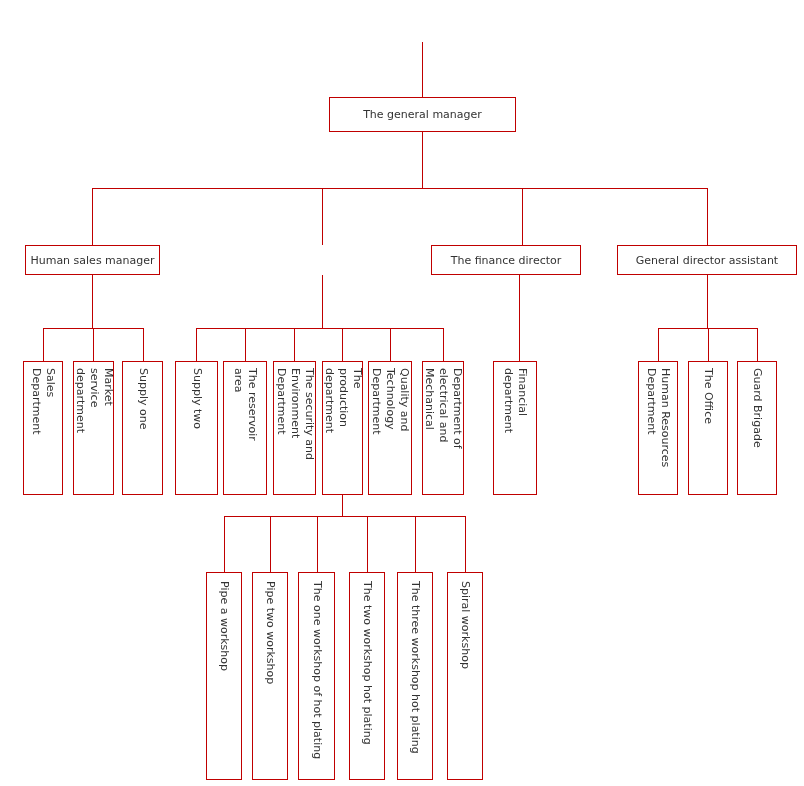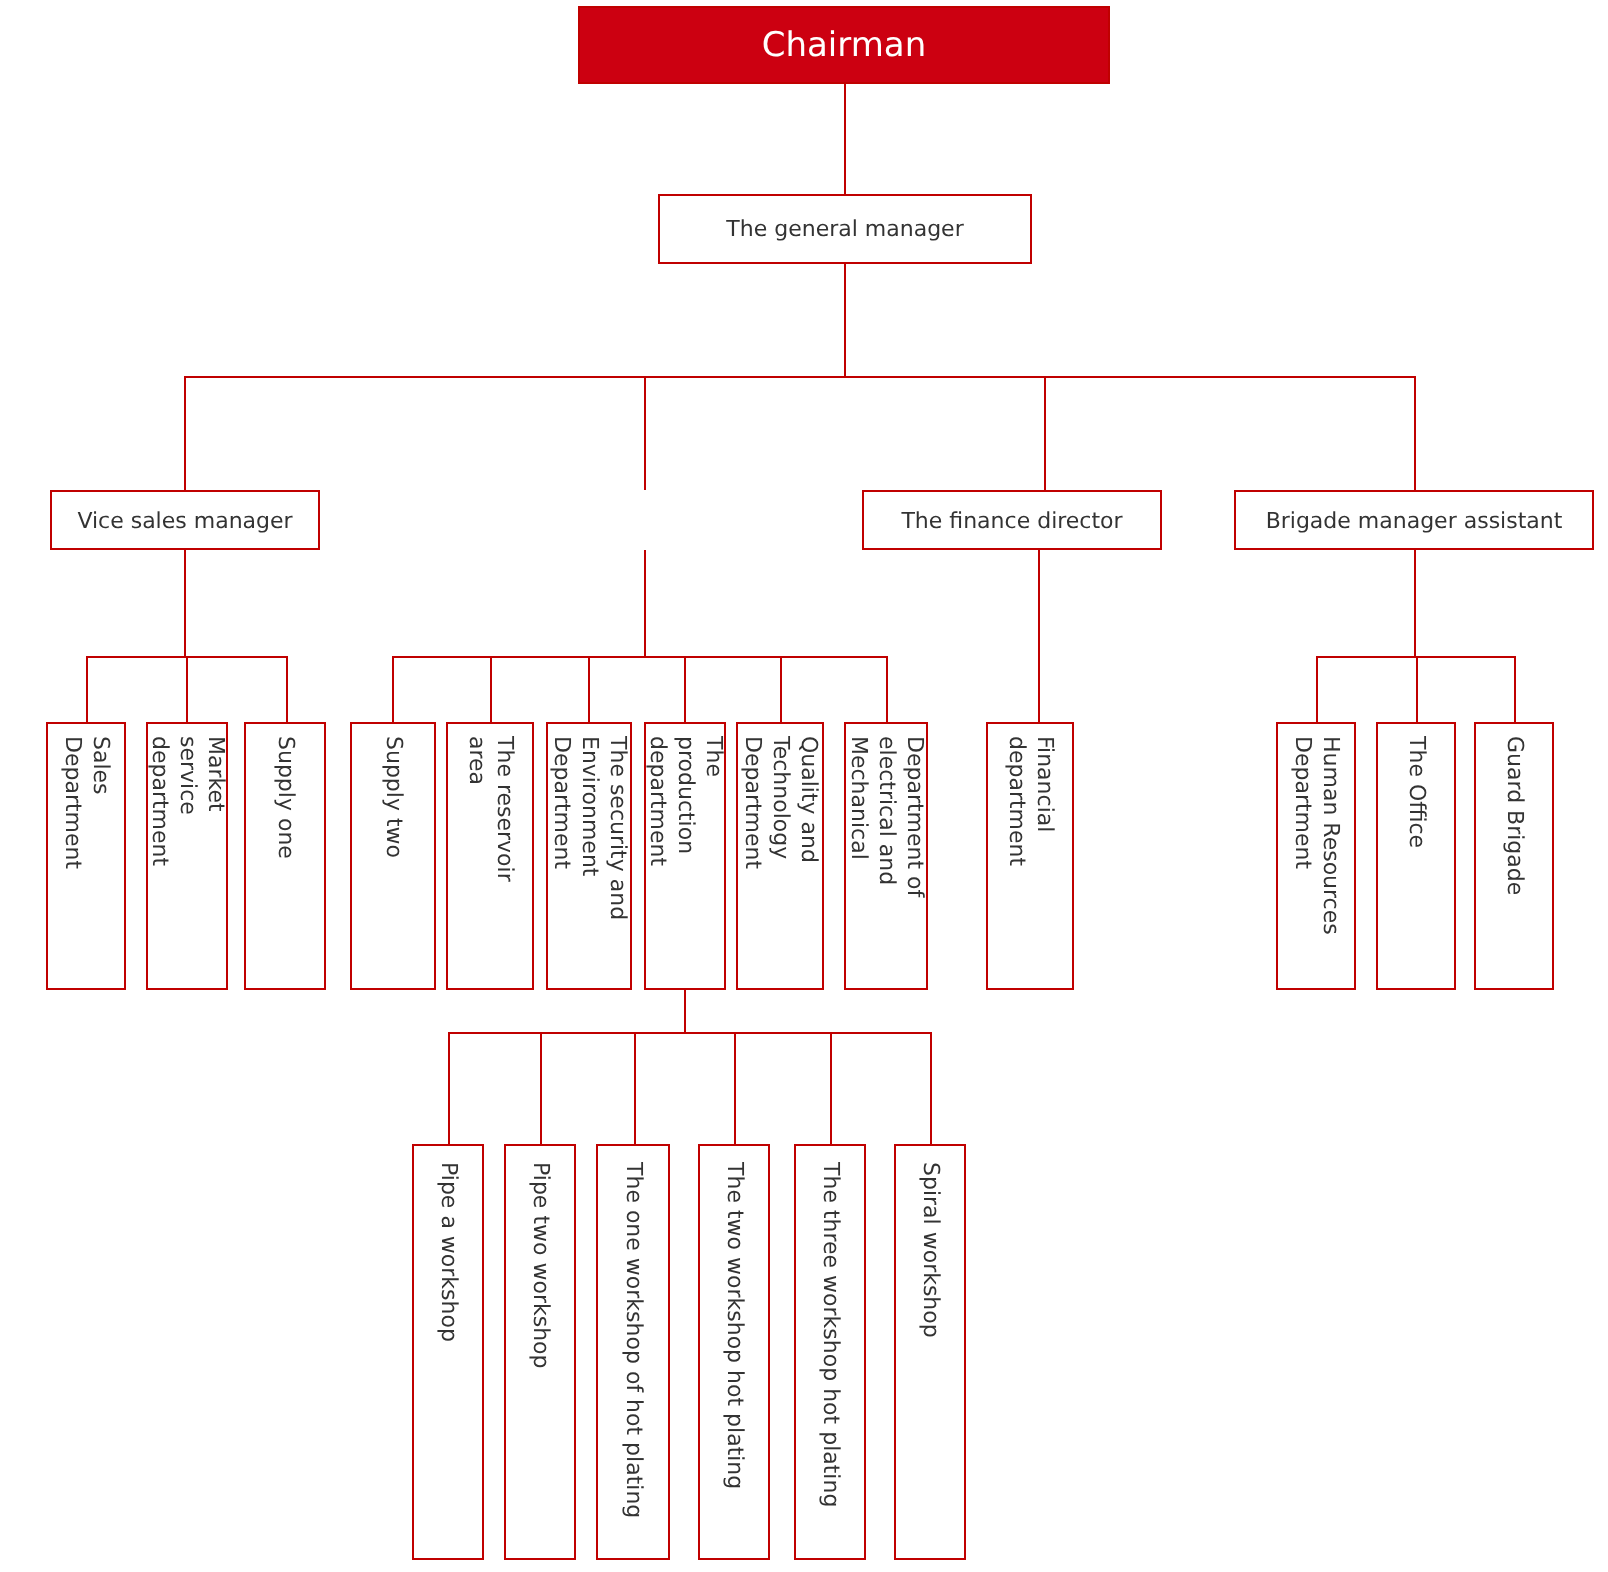--- a/index.html
+++ b/index.html
@@ -73,36 +73,33 @@
 
   <div class="vline" style="left:342px;top:495px;height:21px"></div>
   <div class="hline" style="left:224px;top:516px;width:242px"></div>
   <div class="vline" style="left:224px;top:516px;height:56px"></div>
   <div class="vline" style="left:270px;top:516px;height:56px"></div>
   <div class="vline" style="left:317px;top:516px;height:56px"></div>
   <div class="vline" style="left:367px;top:516px;height:56px"></div>
   <div class="vline" style="left:415px;top:516px;height:56px"></div>
   <div class="vline" style="left:465px;top:516px;height:56px"></div>
 
-  <div class="chairman" style="left:289px;top:3px;width:266px;height:39px">
-    <span>Chairman</span>
-  </div>
 
   <div class="hbox" style="left:329px;top:97px;width:187px;height:35px">
     <span>The general manager</span>
   </div>
 
   <div class="hbox" style="left:25px;top:245px;width:135px;height:30px">
-    <span>Vice sales manager</span>
+    <span>Human sales manager</span>
   </div>
   <div class="hbox" style="left:431px;top:245px;width:150px;height:30px">
     <span>The finance director</span>
   </div>
   <div class="hbox" style="left:617px;top:245px;width:180px;height:30px">
-    <span>Brigade manager assistant</span>
+    <span>General director assistant</span>
   </div>
 
   <div class="vbox" style="left:23px;top:361px;width:40px;height:134px">
     <div class="vtext">Sales
 Department</div>
   </div>
   <div class="vbox" style="left:73px;top:361px;width:41px;height:134px">
     <div class="vtext">Market
 service
 department</div>

